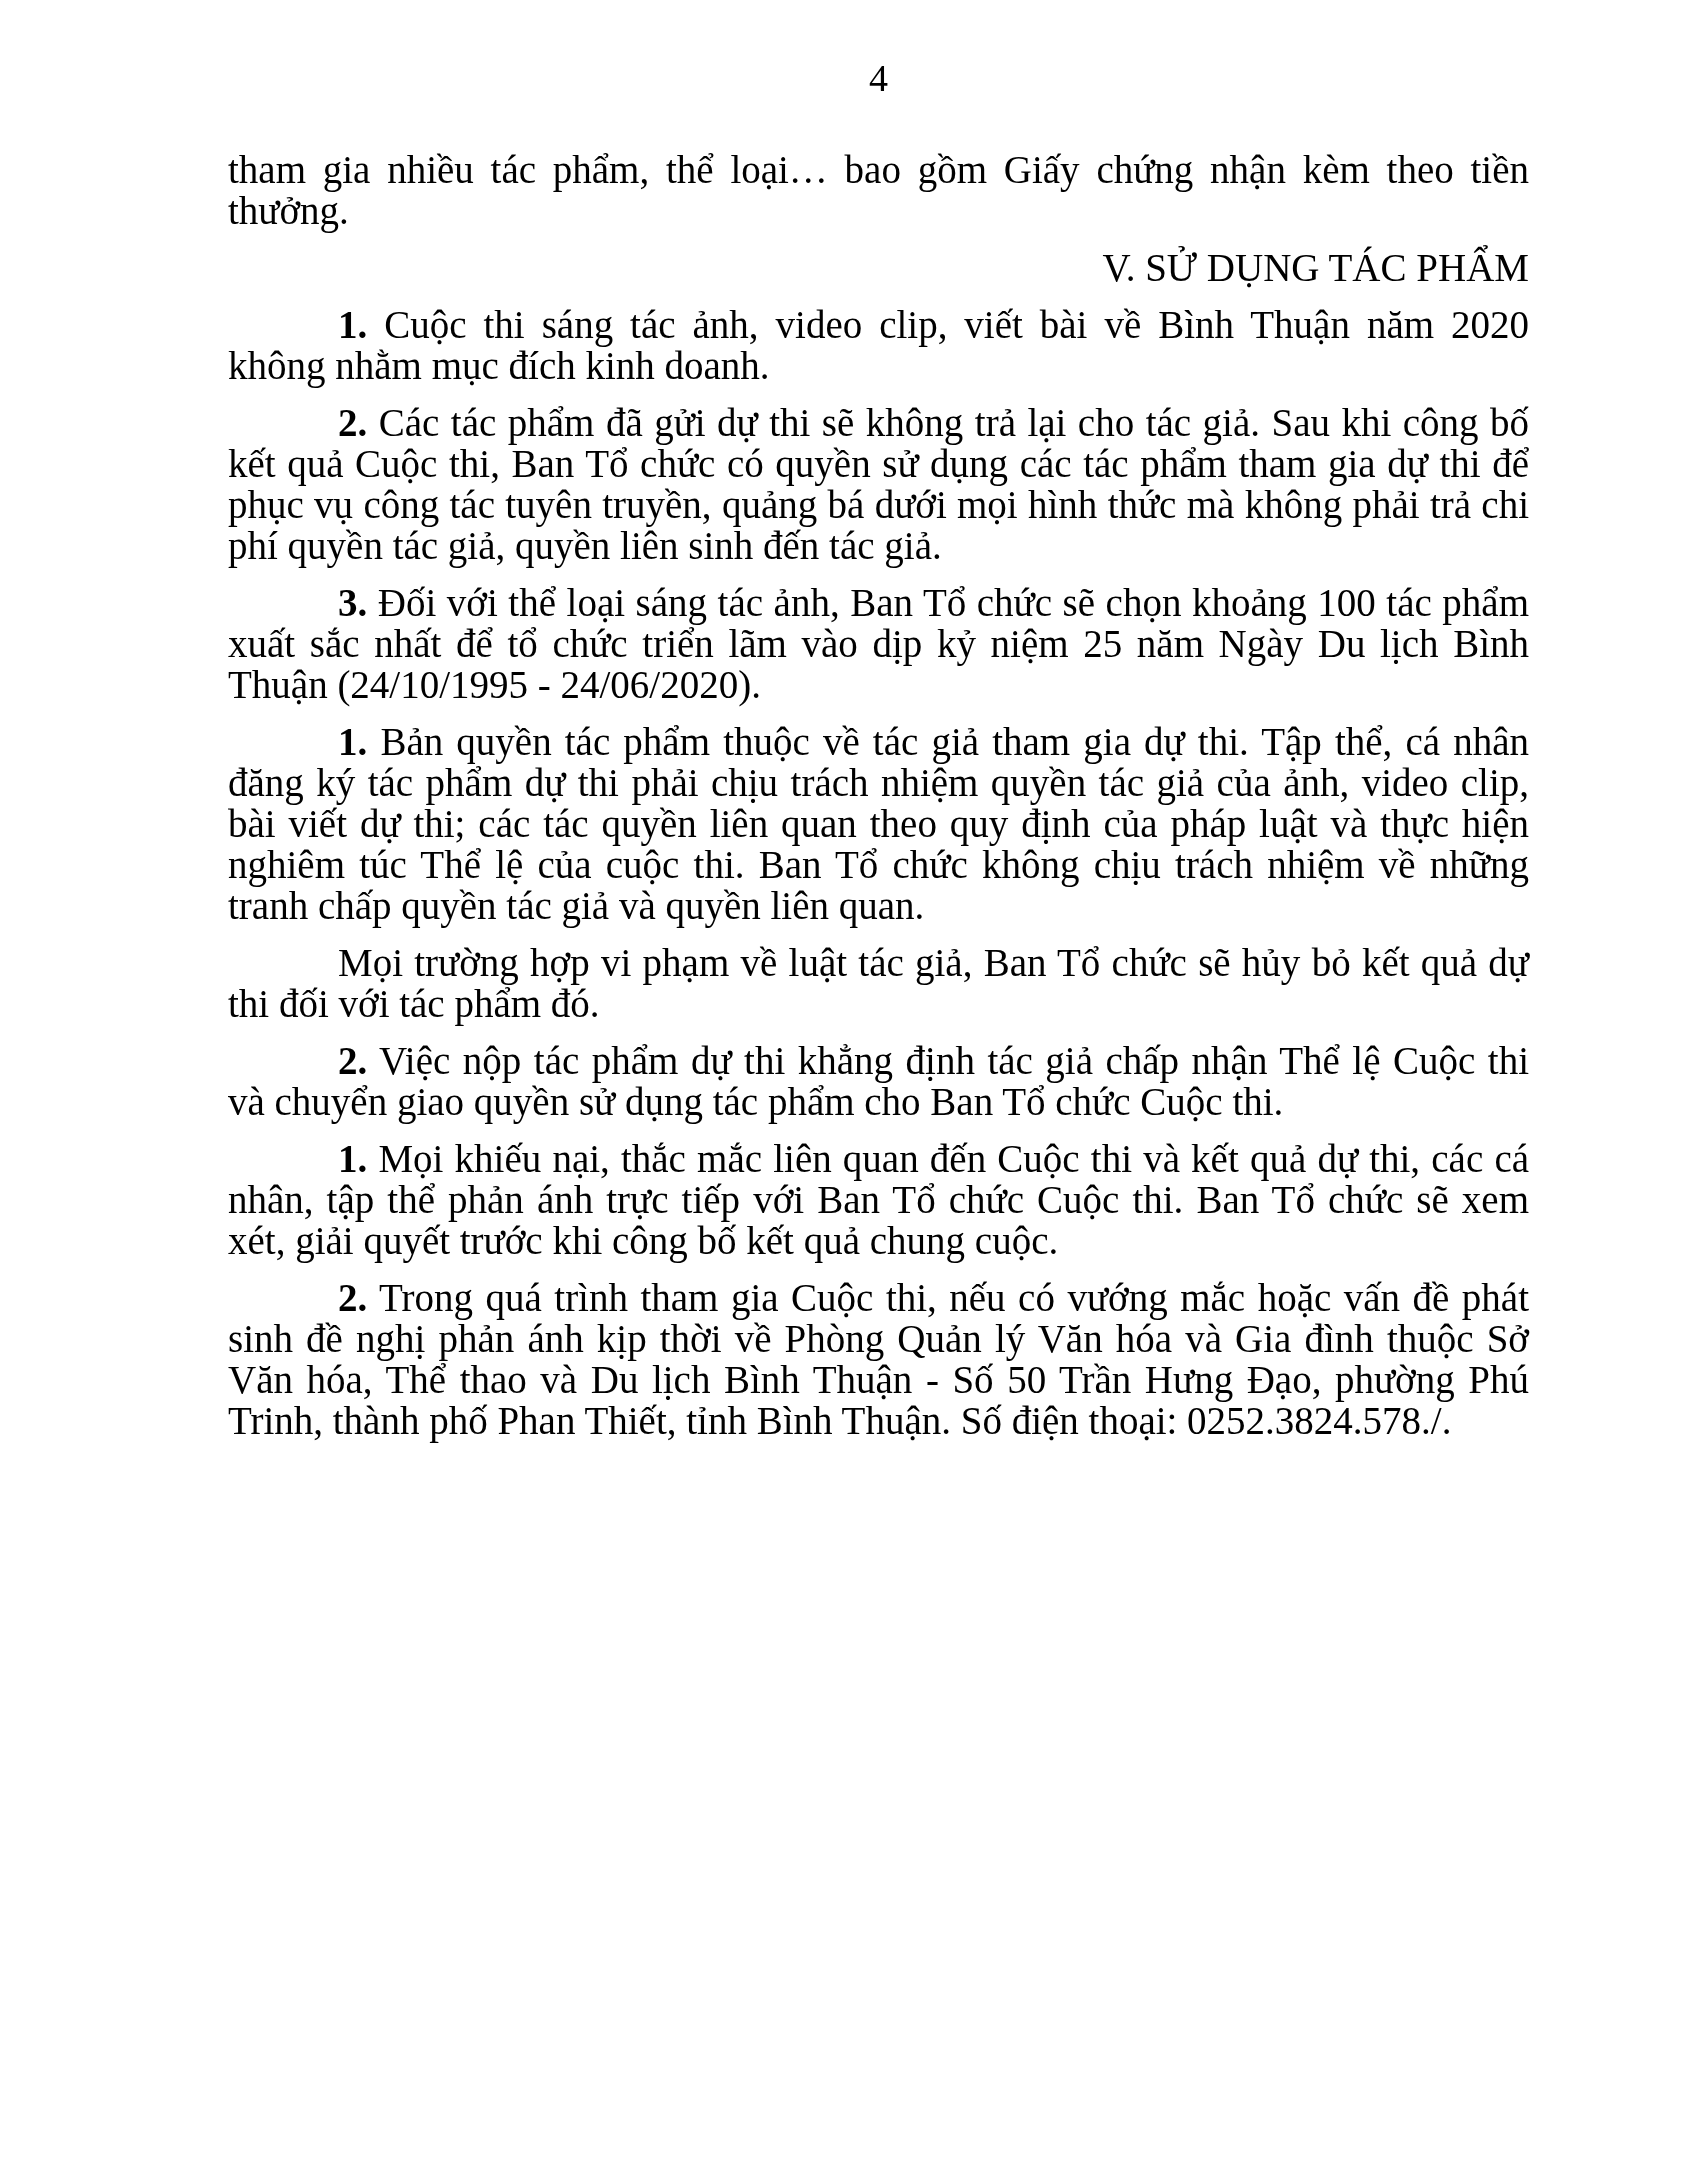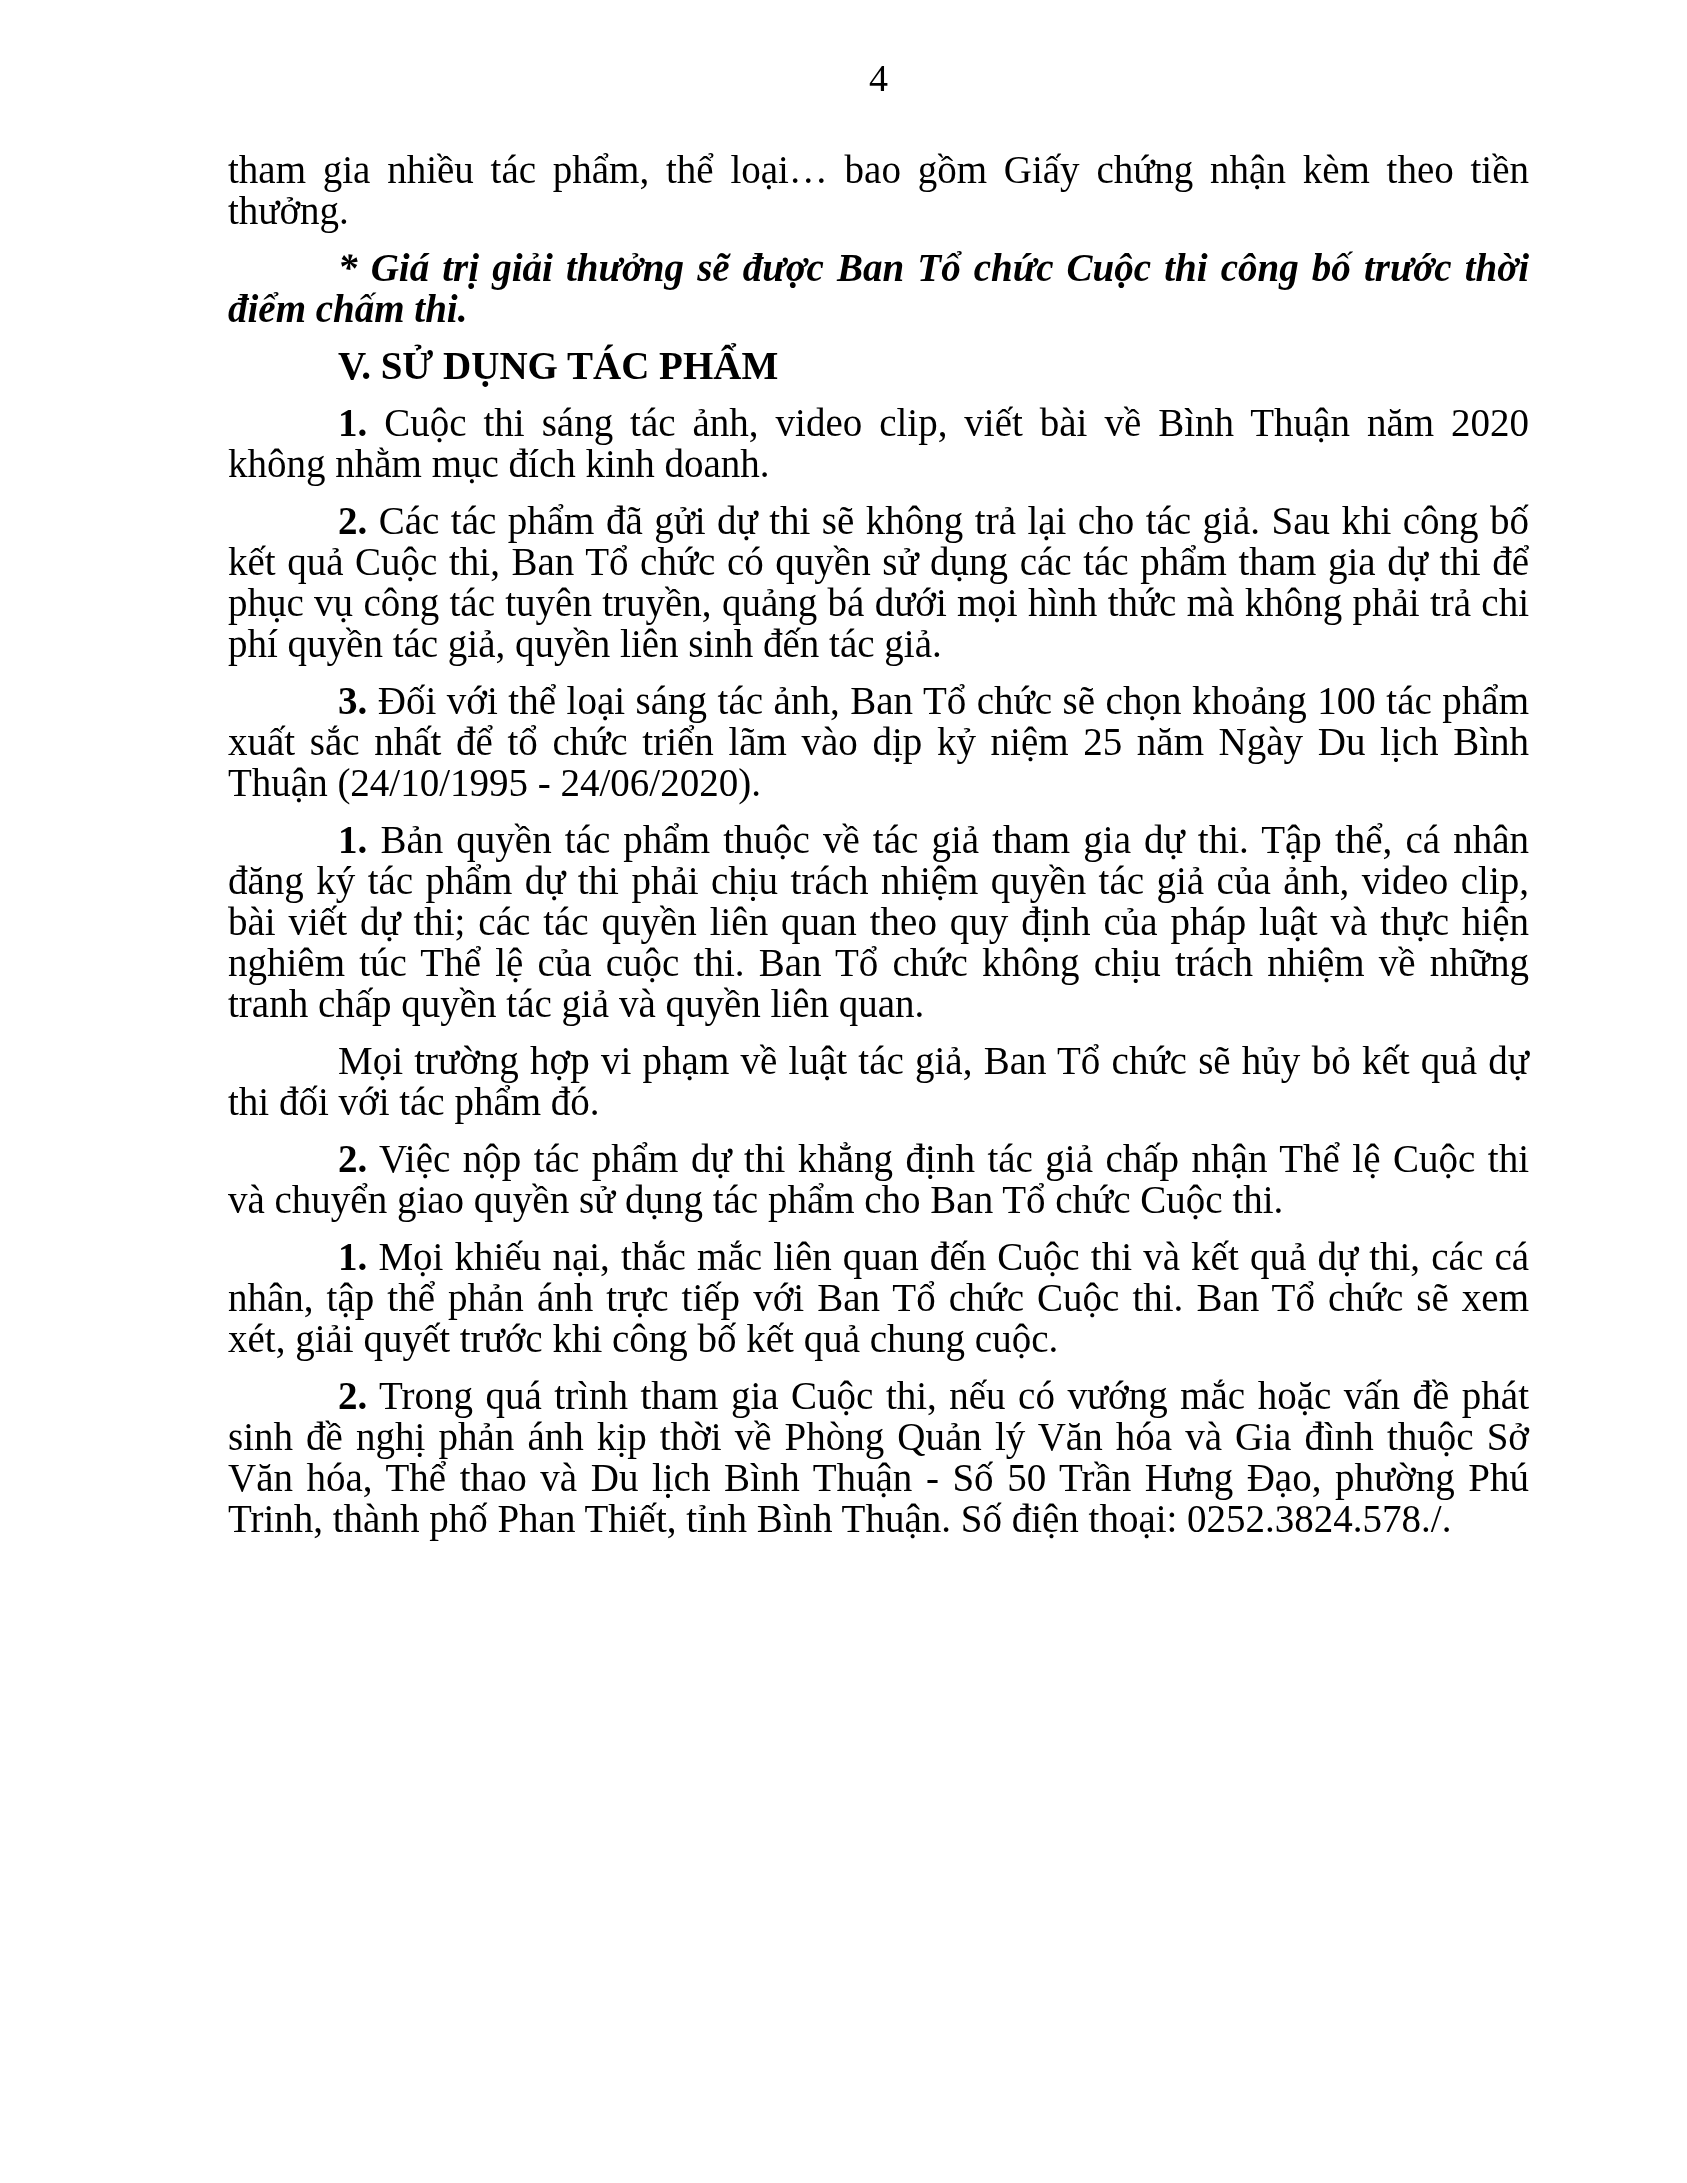--- a/index.html
+++ b/index.html
@@ -37,37 +37,36 @@
   .para {
     text-align: justify;
     text-indent: 110px;
   }
   .no-indent { text-indent: 0; }
   .note {
     font-weight: bold;
     font-style: italic;
   }
   .heading {
-    font-weight: bold;
-    text-align: left;
+    font-weight: normal;
+    text-align: right;
     text-indent: 110px;
   }
   .lead { font-weight: bold; }
 </style>
 </head>
 <body>
 
 <div class="page">
   <div class="text-block">
 
     <div class="page-number">4</div>
 
     <p class="para no-indent"><span>tham gia nhiều tác phẩm, thể loại… bao gồm Giấy chứng nhận kèm theo tiền thưởng.</span></p>
 
-    <p class="para note"><span>*</span> <span>Giá trị giải thưởng sẽ được Ban Tổ chức Cuộc thi công bố trước thời điểm chấm thi.</span></p>
 
     <h2 class="heading">V. SỬ DỤNG TÁC PHẨM</h2>
 
     <p class="para"><b class="lead">1.</b> <span>Cuộc thi sáng tác ảnh, video clip, viết bài về Bình Thuận năm 2020 không nhằm mục đích kinh doanh.</span></p>
 
     <p class="para"><b class="lead">2.</b> <span>Các tác phẩm đã gửi dự thi sẽ không trả lại cho tác giả. Sau khi công bố kết quả Cuộc thi, Ban Tổ chức có quyền sử dụng các tác phẩm tham gia dự thi để phục vụ công tác tuyên truyền, quảng bá dưới mọi hình thức mà không phải trả chi phí quyền tác giả, quyền liên sinh đến tác giả.</span></p>
 
     <p class="para"><b class="lead">3.</b> <span>Đối với thể loại sáng tác ảnh, Ban Tổ chức sẽ chọn khoảng 100 tác phẩm xuất sắc nhất để tổ chức triển lãm vào dịp kỷ niệm 25 năm Ngày Du lịch Bình Thuận (24/10/1995 - 24/06/2020).</span></p>
 
 

